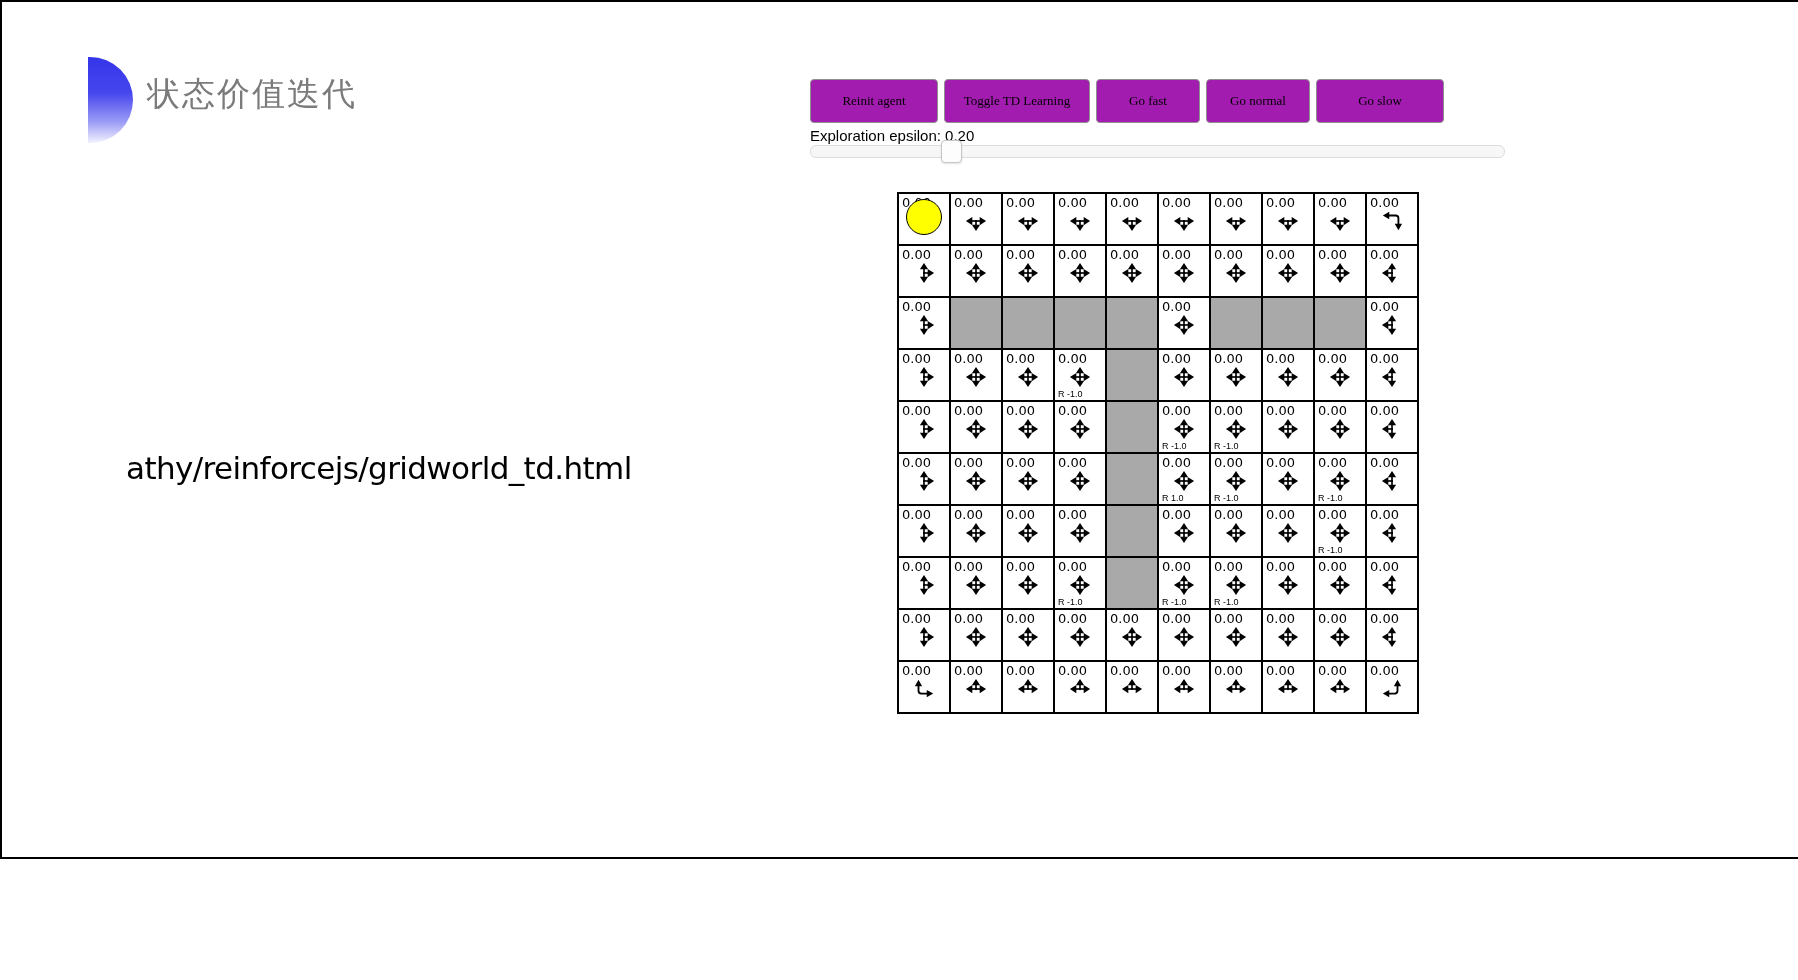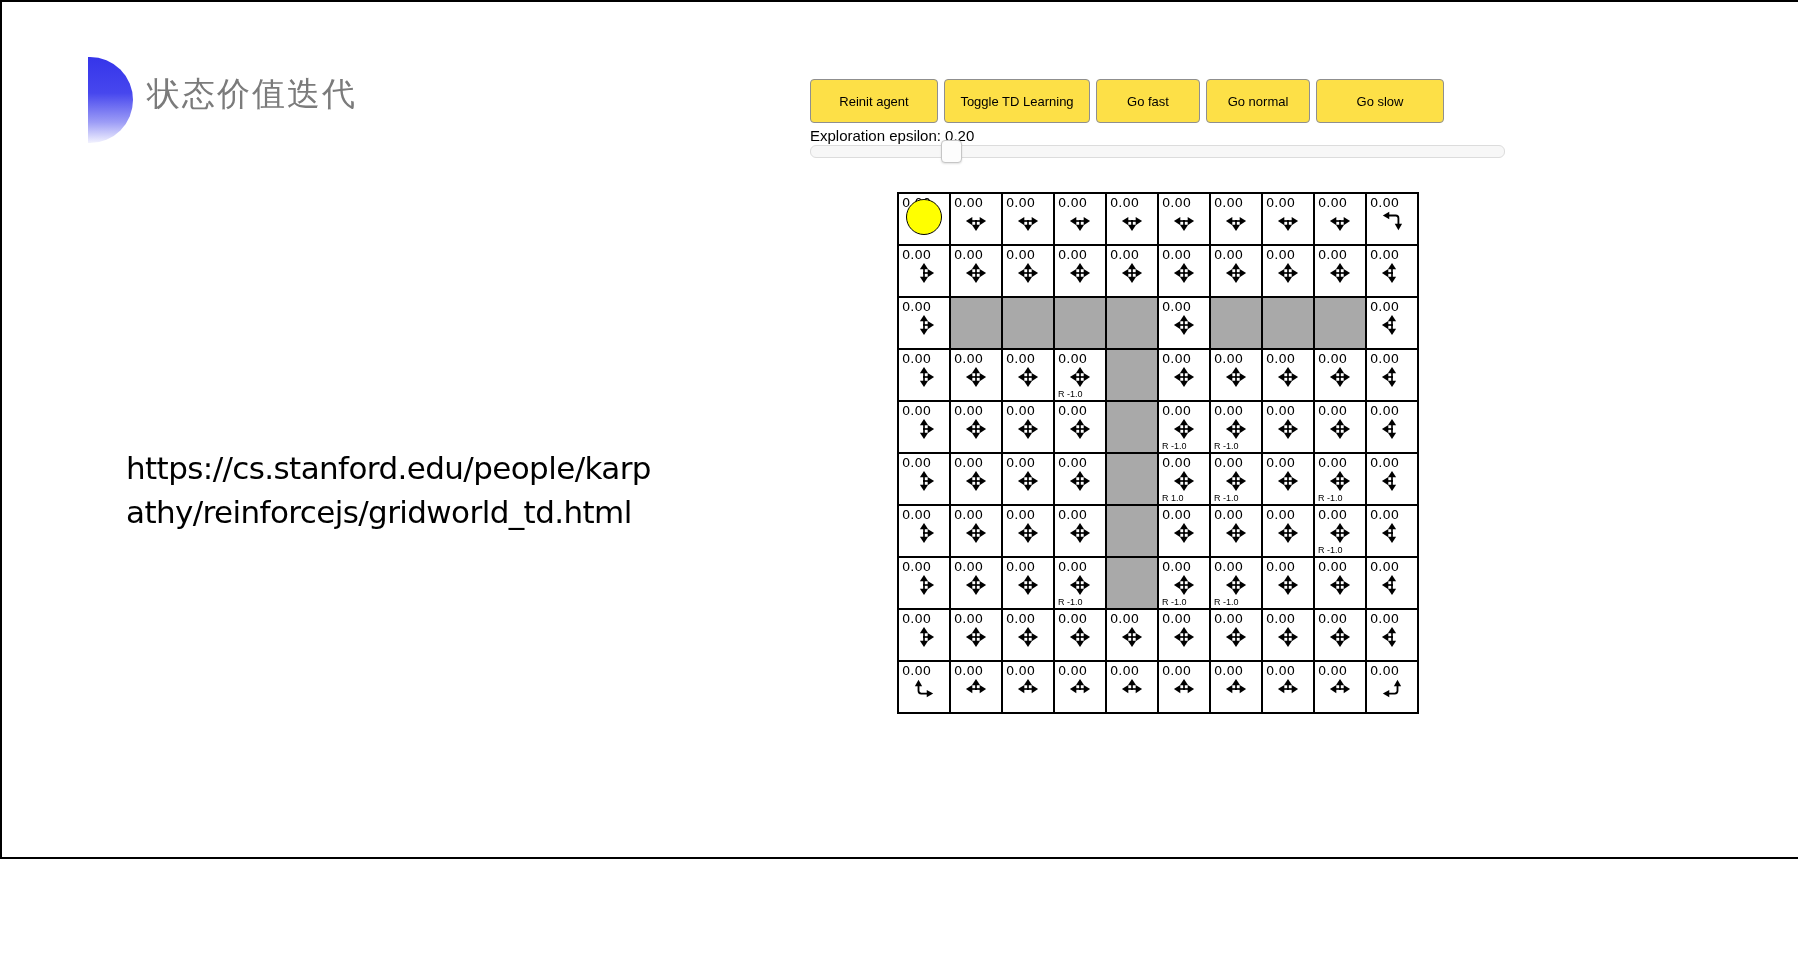--- a/index.html
+++ b/index.html
@@ -14,22 +14,22 @@
   #logo{position:absolute;left:88px;top:57px;width:45px;height:86px;
         border-radius:0 43px 43px 0;
         background:linear-gradient(180deg,#3535ea 0%,#4747ee 42%,#9d9df6 76%,#f2f2fe 100%)}
   #slide-title{position:absolute;left:147px;top:72px;font-size:33px;font-weight:400;
         color:#7b7b7b;letter-spacing:2px;white-space:nowrap}
   #url-block{position:absolute;left:126px;top:446px;font-size:31px;line-height:44px;
         font-family:"DejaVu Sans",sans-serif;letter-spacing:-0.6px;white-space:nowrap}
 
   
   #toolbar{position:absolute;left:810px;top:79px;display:flex;gap:6px}
-  .btn{height:44px;background:#fde047;border:1px solid #8f8f8f;border-radius:4px;
-       font-size:13px;color:#000;font-family:Liberation Sans, sans-serif;cursor:pointer}
+  .btn{height:44px;background:#a21caf;border:1px solid #8f8f8f;border-radius:4px;
+       font-size:13px;color:#000;font-family:Liberation Serif, serif;cursor:pointer}
   .btn:nth-child(1){width:128px}
   .btn:nth-child(2){width:146px}
   .btn:nth-child(3){width:104px}
   .btn:nth-child(4){width:104px}
   .btn:nth-child(5){width:128px}
   #epsilon-label{position:absolute;left:810px;top:127px;font-size:15px}
   #epsilon-slider{position:absolute;left:810px;top:145px;width:693px;height:11px;
        background:#f7f7f7;border:1px solid #dcdcdc;border-radius:6px}
   #epsilon-handle{position:absolute;left:130px;top:-6px;width:19px;height:21px;
        background:#fdfdfd;border:1px solid #c6c6c6;border-radius:4px;
@@ -52,21 +52,20 @@
 <body>
 
 <div id="border-top" class="hline"></div>
 <div id="border-left" class="vline"></div>
 <div id="border-bottom" class="hline"></div>
 
 <div id="logo"></div>
 <div id="slide-title">状态价值迭代</div>
 
 <div id="url-block">
-  <div>https://cs.stanford.edu/people/karp</div>
   <div>athy/reinforcejs/gridworld_td.html</div>
 </div>
 
 <div id="toolbar">
   <button class="btn">Reinit agent</button>
   <button class="btn">Toggle TD Learning</button>
   <button class="btn">Go fast</button>
   <button class="btn">Go normal</button>
   <button class="btn">Go slow</button>
 </div>

